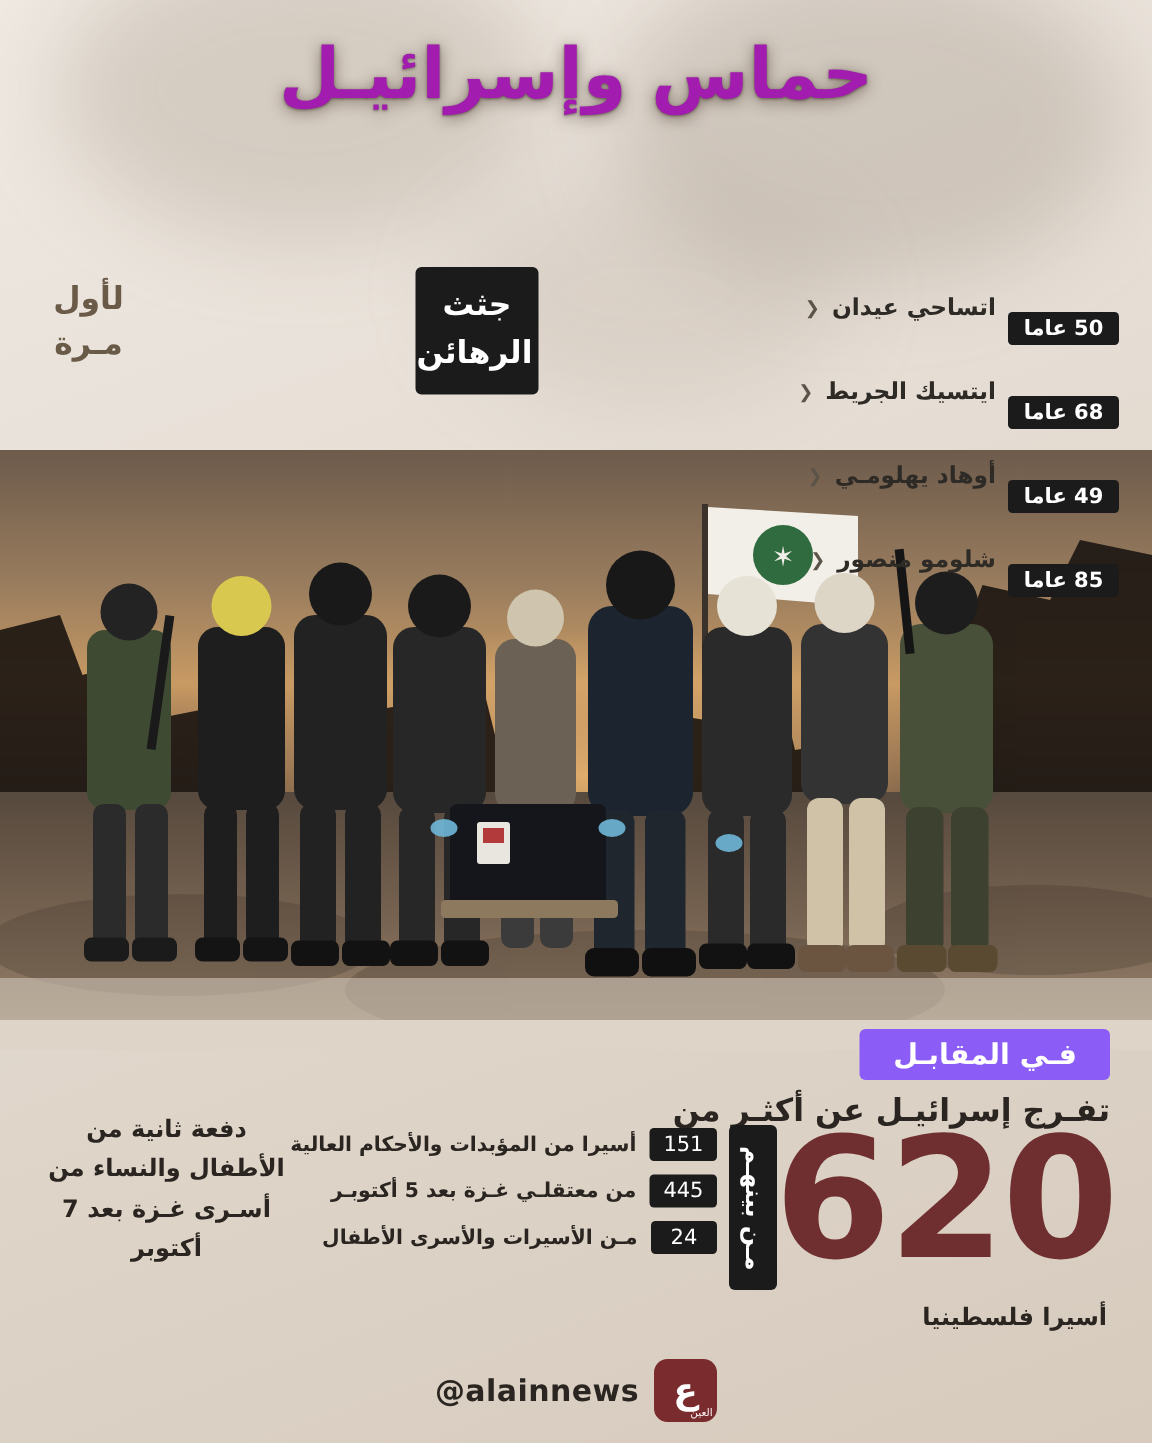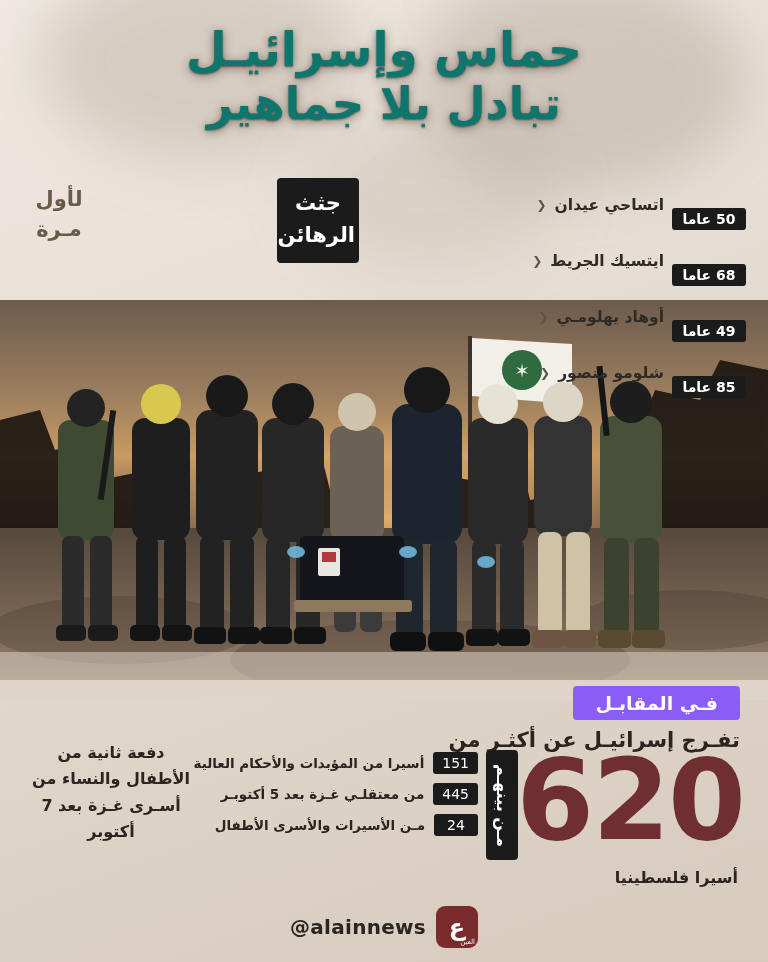--- a/index.html
+++ b/index.html
@@ -21,21 +21,21 @@
   .smoke.a { left: 40px; top: -40px; width: 320px; height: 200px; background: rgba(160,145,128,.30); }
   .smoke.b { right: 20px; top: -30px; width: 340px; height: 220px; background: rgba(140,125,110,.28); }
   .smoke.c { left: 300px; top: 120px; width: 260px; height: 150px; background: rgba(170,155,140,.22); }
 
   
   .title-block {
     position: absolute; top: 22px; right: 28px; left: 28px;
     text-align: center; z-index: 5;
   }
   .title-line {
-    font-size: 47px; font-weight: bold; color: #0f766e;
+    font-size: 47px; font-weight: bold; color: #a21caf;
     letter-spacing: 0px; line-height: 1.18;
     text-shadow: 0 2px 10px rgba(60,45,35,.55), 0 1px 2px rgba(60,45,35,.6);
   }
   .title-line.two { font-size: 45px; }
 
   
   .top-strip {
     position: absolute; top: 178px; right: 22px; left: 22px;
     display: flex; flex-direction: row; align-items: flex-start;
     justify-content: space-between; z-index: 5;
@@ -170,21 +170,20 @@
 </style>
 </head>
 <body>
 
 <div class="smoke a"></div>
 <div class="smoke b"></div>
 <div class="smoke c"></div>
 
 <div class="title-block">
   <div class="title-line one">حماس وإسرائيـل</div>
-  <div class="title-line two">تبادل بلا جماهير</div>
 </div>
 
 <div class="top-strip">
 
   <div class="hostages">
     <div class="hostage-row">
       <span class="hostage-age">50 عاما</span>
       <span class="hostage-name">اتساحي عيدان</span>
       <span class="chev">❮</span>
     </div>

